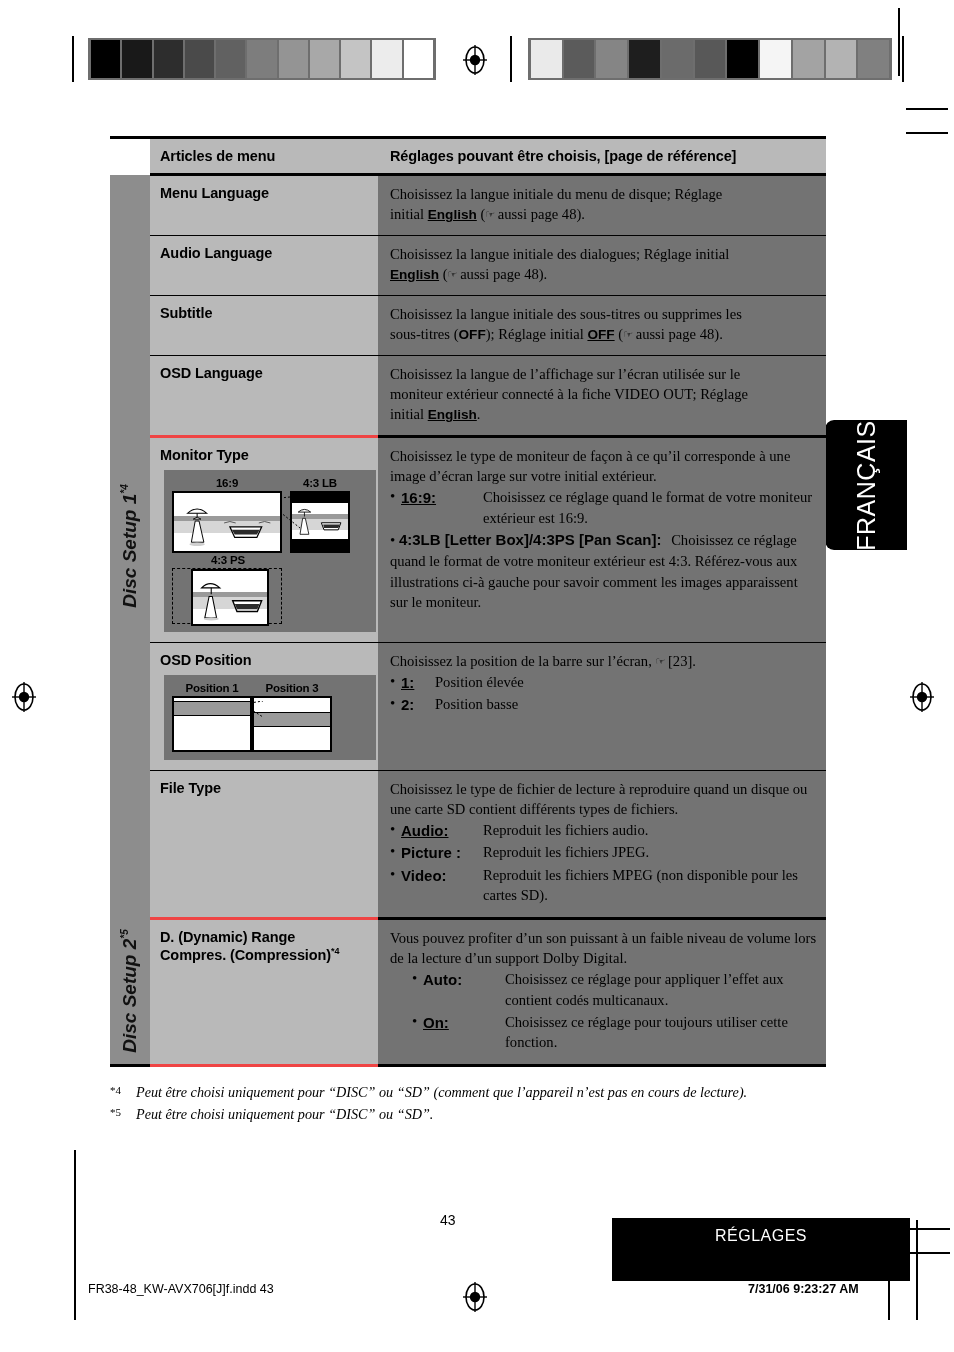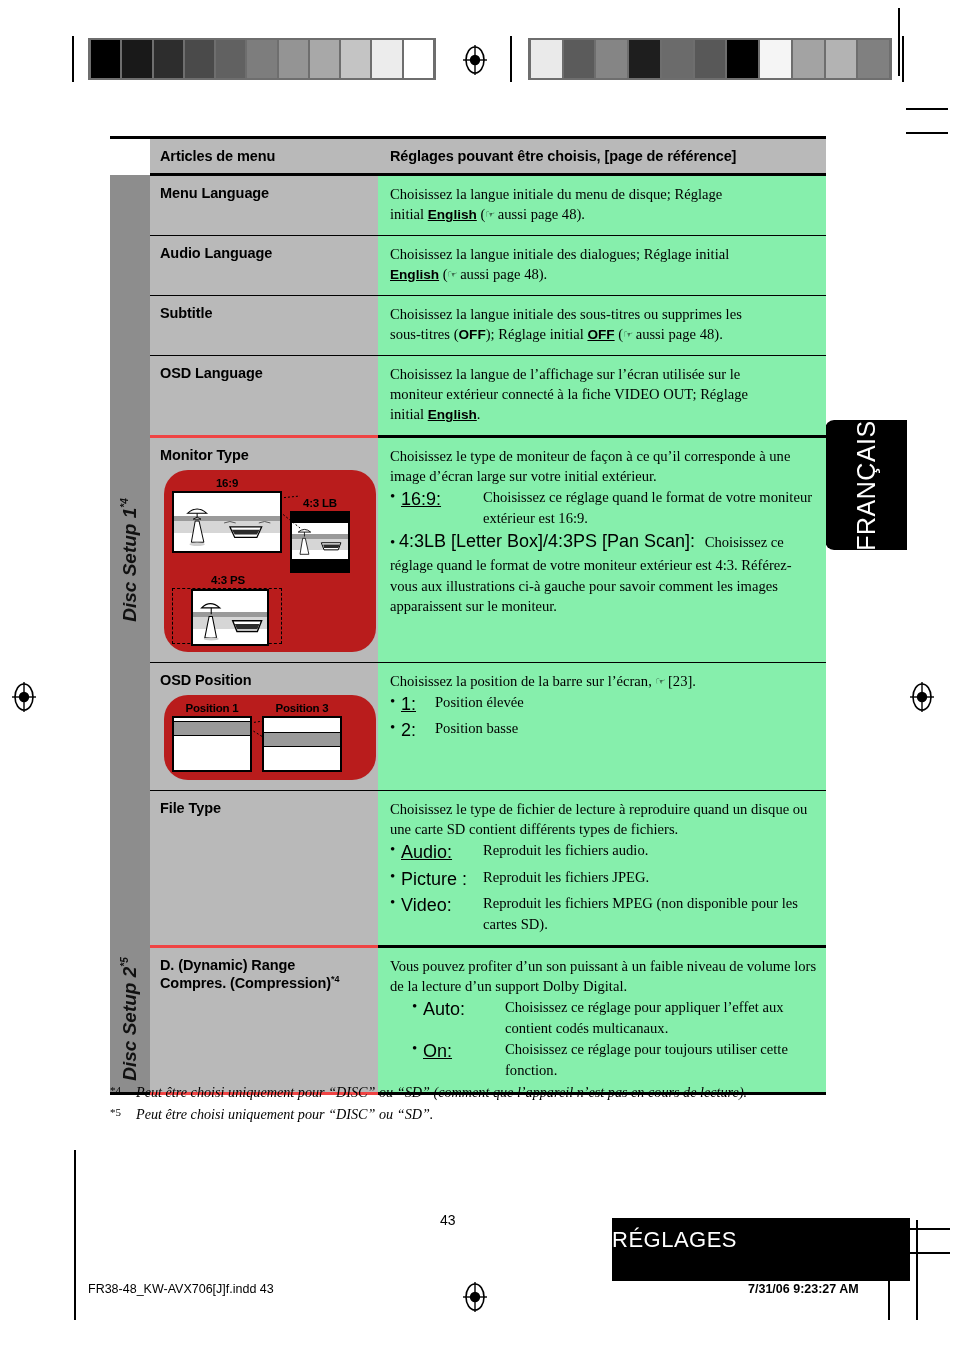--- a/index.html
+++ b/index.html
@@ -47,41 +47,41 @@
     font-family:"Liberation Sans",sans-serif;
   }
   td.side .vlabel sup{font-size:10px;vertical-align:super;}
 
   td.item{background:#b9b9b9;border-bottom:1.5px solid #000;
           font-weight:bold;font-size:14.5px;color:#000;
           padding:8px 8px 10px 10px;line-height:1.28;letter-spacing:-0.1px;}
   td.item.thick{border-bottom:3px solid #ef4444;}
   td.item sup{font-size:9px;}
 
-  td.desc{background:#86efac;border-bottom:1.5px solid #000;
+  td.desc{background:#737373;border-bottom:1.5px solid #000;
           font-family:"Liberation Serif",serif;font-size:14.6px;color:#000;
           padding:8px 8px 10px 12px;line-height:1.38;}
   td.desc.thick{border-bottom:3px solid #000;}
   td.desc b{font-family:"Liberation Sans",sans-serif;font-size:13.6px;}
   .ul{text-decoration:underline;}
   .hand{font-family:"DejaVu Sans",sans-serif;font-size:11px;vertical-align:1px;letter-spacing:-1px;}
 
   .blist{margin:1px 0 0 0;padding:0;list-style:none;}
   .blist li{display:flex;margin-top:1px;}
   .blist li .bullet{width:11px;flex:0 0 11px;font-size:15px;line-height:1.3;}
-  .blist li .term{font-family:"Liberation Sans",sans-serif;font-weight:normal;font-size:18px;
+  .blist li .term{font-family:"Liberation Sans",sans-serif;font-weight:bold;font-size:15px;
                   flex:0 0 auto;padding-right:6px;line-height:1.42;}
   .blist li .term.w1{width:76px;}
   .blist li .term.w2{width:28px;}
   .blist li .term.w3{width:76px;}
   .blist li .term.auto{width:auto;}
   .blist li .def{flex:1 1 auto;line-height:1.42;}
 
   
-  .illo{background:#b91c1c;margin:6px 0 0 4px;padding:6px 8px 8px 8px;display:inline-block;border-radius:24px;}
+  .illo{background:#737373;margin:6px 0 0 4px;padding:6px 8px 8px 8px;display:inline-block;}
   .mt-illo{width:196px;}
   .cap{font-family:"Liberation Sans",sans-serif;font-weight:bold;font-size:11.5px;
        text-align:center;color:#000;letter-spacing:-0.2px;}
   .scene{position:relative;background:#ffffff;overflow:hidden;}
   .sky{position:absolute;left:0;right:0;top:0;height:46%;background:#ffffff;}
   .hband{position:absolute;left:0;right:0;background:#9a9a9a;}
   .sea{position:absolute;left:0;right:0;background:#d6d6d6;}
   .sand{position:absolute;left:0;right:0;bottom:0;background:#ffffff;}
 
   .osd-illo{width:196px;}
@@ -101,22 +101,22 @@
            border-radius:9px 0 0 9px;}
   .sidetab .lbl{position:absolute;left:0;top:0;width:82px;height:130px;
                 display:flex;align-items:center;justify-content:center;}
   .sidetab .lbl span{transform:rotate(-90deg);white-space:nowrap;color:#fff;
                      font-size:25px;letter-spacing:0.5px;font-family:"Liberation Sans",sans-serif;}
 
   
   .pageno{position:absolute;left:440px;top:1212px;font-family:"Liberation Sans",sans-serif;
           font-size:14px;color:#000;}
   .footbar{position:absolute;left:612px;top:1218px;width:298px;height:63px;background:#000;}
-  .footbar .t{position:absolute;left:0;right:0;top:9px;text-align:left;color:#fff;
-              font-size:22px;letter-spacing:0.5px;font-family:"Liberation Sans",sans-serif;}
+  .footbar .t{position:absolute;left:0;right:0;top:9px;text-align:center;color:#fff;
+              font-size:16px;letter-spacing:0.5px;font-family:"Liberation Sans",sans-serif;}
   .fileline{position:absolute;left:88px;top:1282px;font-family:"Liberation Sans",sans-serif;
             font-size:12.5px;color:#000;}
   .timeline{position:absolute;left:748px;top:1282px;font-family:"Liberation Sans",sans-serif;
             font-size:12.5px;color:#000;font-weight:bold;}
 </style>
 </head>
 <body>
 
 <div class="page">
 
@@ -271,21 +271,21 @@
                     <path d="M20 26 l4 -2 l4 2 z" fill="#fff" stroke="#000" stroke-width="0.9"></path>
                     <path d="M22 28 l4 0 l5 22 l-13 0 z" fill="#fff" stroke="#000" stroke-width="1"></path>
                     <ellipse cx="24" cy="52" rx="8" ry="1.8" fill="#cfcfcf"></ellipse>
                     <path d="M58 34 l33 0 l-5 11 l-23 0 z" fill="#fff" stroke="#000" stroke-width="1.3"></path>
                     <path d="M60 37 l29 0 l-3 5 l-23 0 z" fill="#2b2b2b"></path>
                     <path d="M52 30 q6 -3 12 0" fill="none" stroke="#555" stroke-width="1"></path>
                     <path d="M88 30 q6 -3 12 0" fill="none" stroke="#555" stroke-width="1"></path>
                   </svg>
                 </div>
               </div>
-              <div style="width:60px;margin-top:20px;">
+              <div style="width:60px;">
                 <div class="cap">4:3 LB</div>
                 <div class="scene" style="border:2.5px solid #000;height:58px;background:#000;">
                   <div style="position:absolute;left:0;right:0;top:18%;height:62%;background:#fff;overflow:hidden;">
                     <div class="hband" style="top:30%;height:14%;"></div>
                     <div class="sea" style="top:44%;height:30%;"></div>
                     <svg viewBox="0 0 63 36" style="position:absolute;left:0;top:0;width:100%;height:100%;">
                       <path d="M7 8 q7 -6 14 0 z" fill="#fff" stroke="#000" stroke-width="1"></path>
                       <line x1="14" y1="8" x2="14" y2="13" stroke="#000" stroke-width="0.9"></line>
                       <path d="M12 15 l3 0 l4 18 l-10 0 z" fill="#fff" stroke="#000" stroke-width="0.9"></path>
                       <path d="M33 20 l22 0 l-3 8 l-16 0 z" fill="#fff" stroke="#000" stroke-width="1.1"></path>
@@ -335,21 +335,21 @@
               <span class="def" style="display:inline;">Choisissez ce réglage quand le format de votre moniteur extérieur est 4:3. Référez-vous aux illustrations ci-à gauche pour savoir comment les images apparaissent sur le moniteur.</span>
             </li>
           </ul>
         </td>
       </tr>
 
       <tr>
         <td class="item">
           <div>OSD Position</div>
           <div class="illo osd-illo">
-            <div style="display:flex;gap:10px;position:relative;">
+            <div style="display:flex;position:relative;">
               <div style="width:80px;">
                 <div class="cap">Position 1</div>
                 <div class="osdbox">
                   <div class="osdbar" style="top:3px;"></div>
                 </div>
               </div>
               <div style="width:80px;">
                 <div class="cap">Position 3</div>
                 <div class="osdbox">
                   <div class="osdbar" style="top:14px;"></div>

